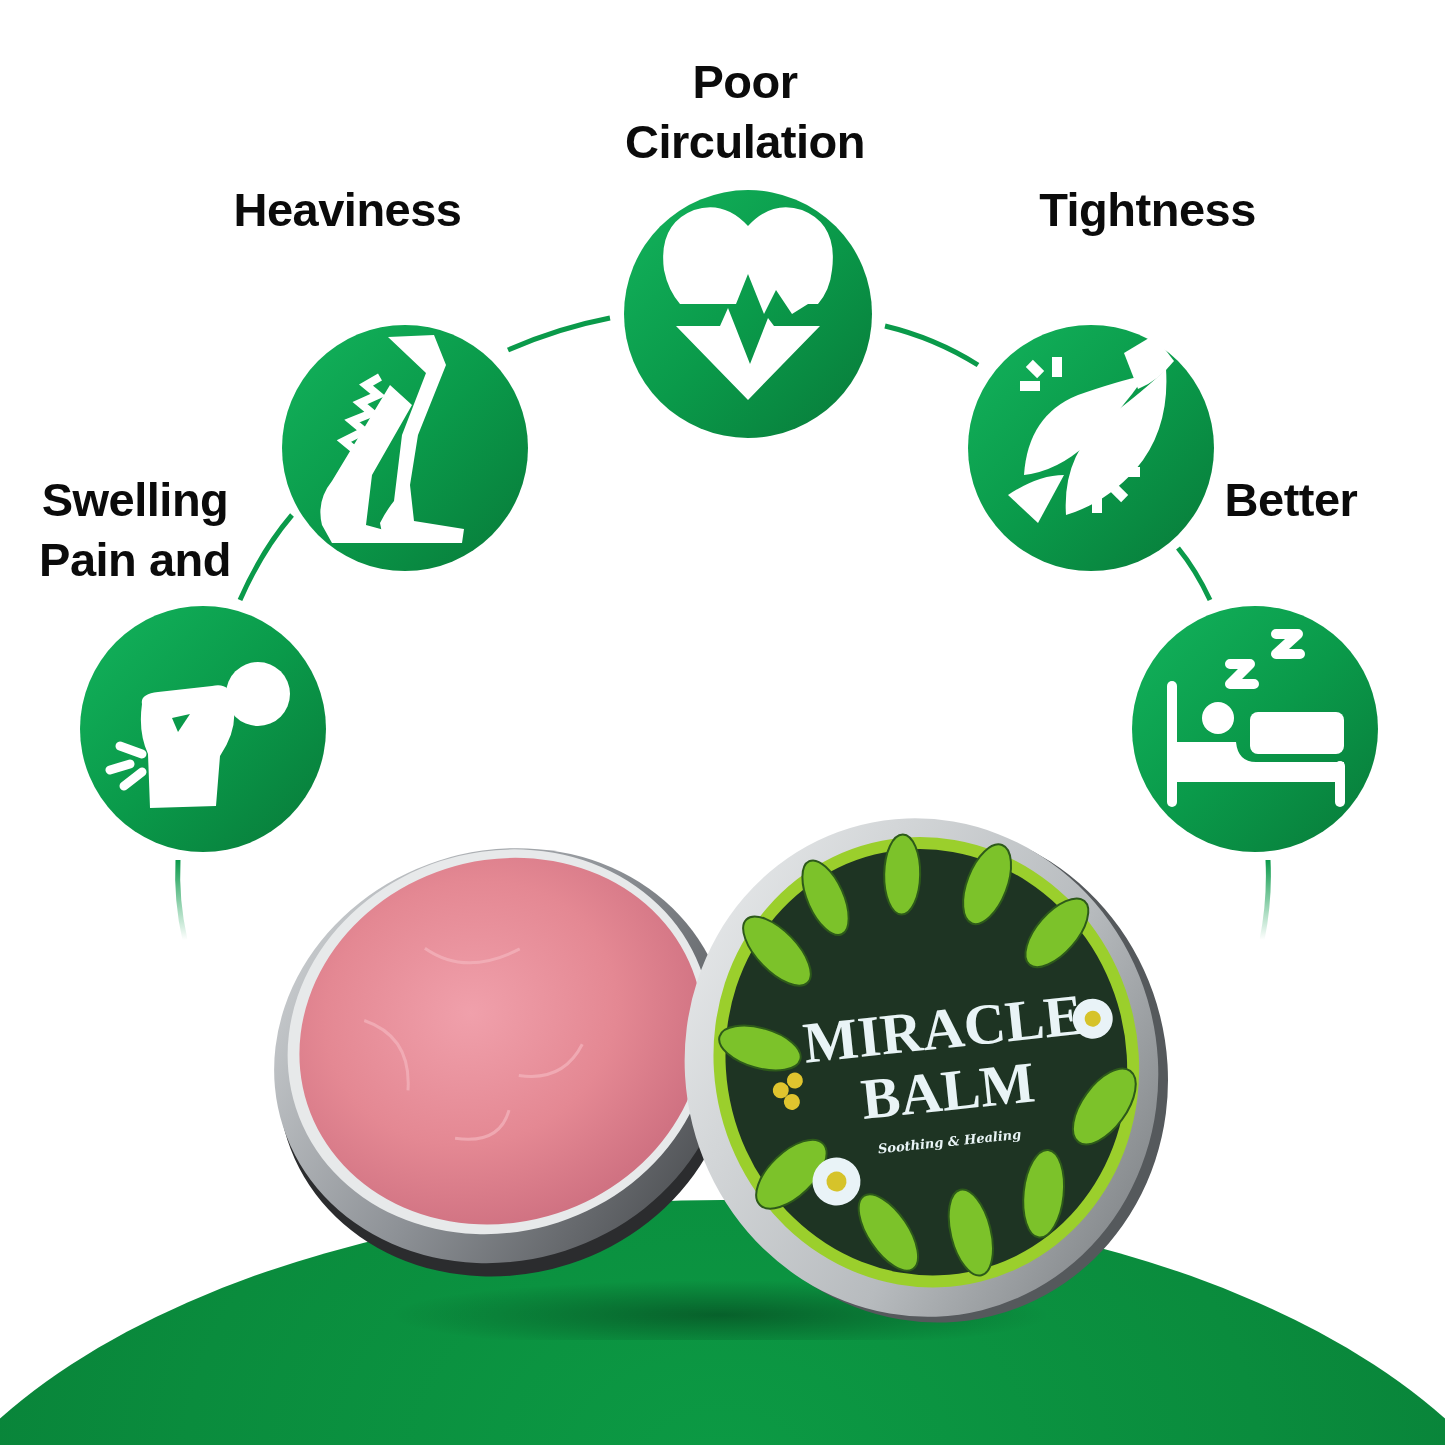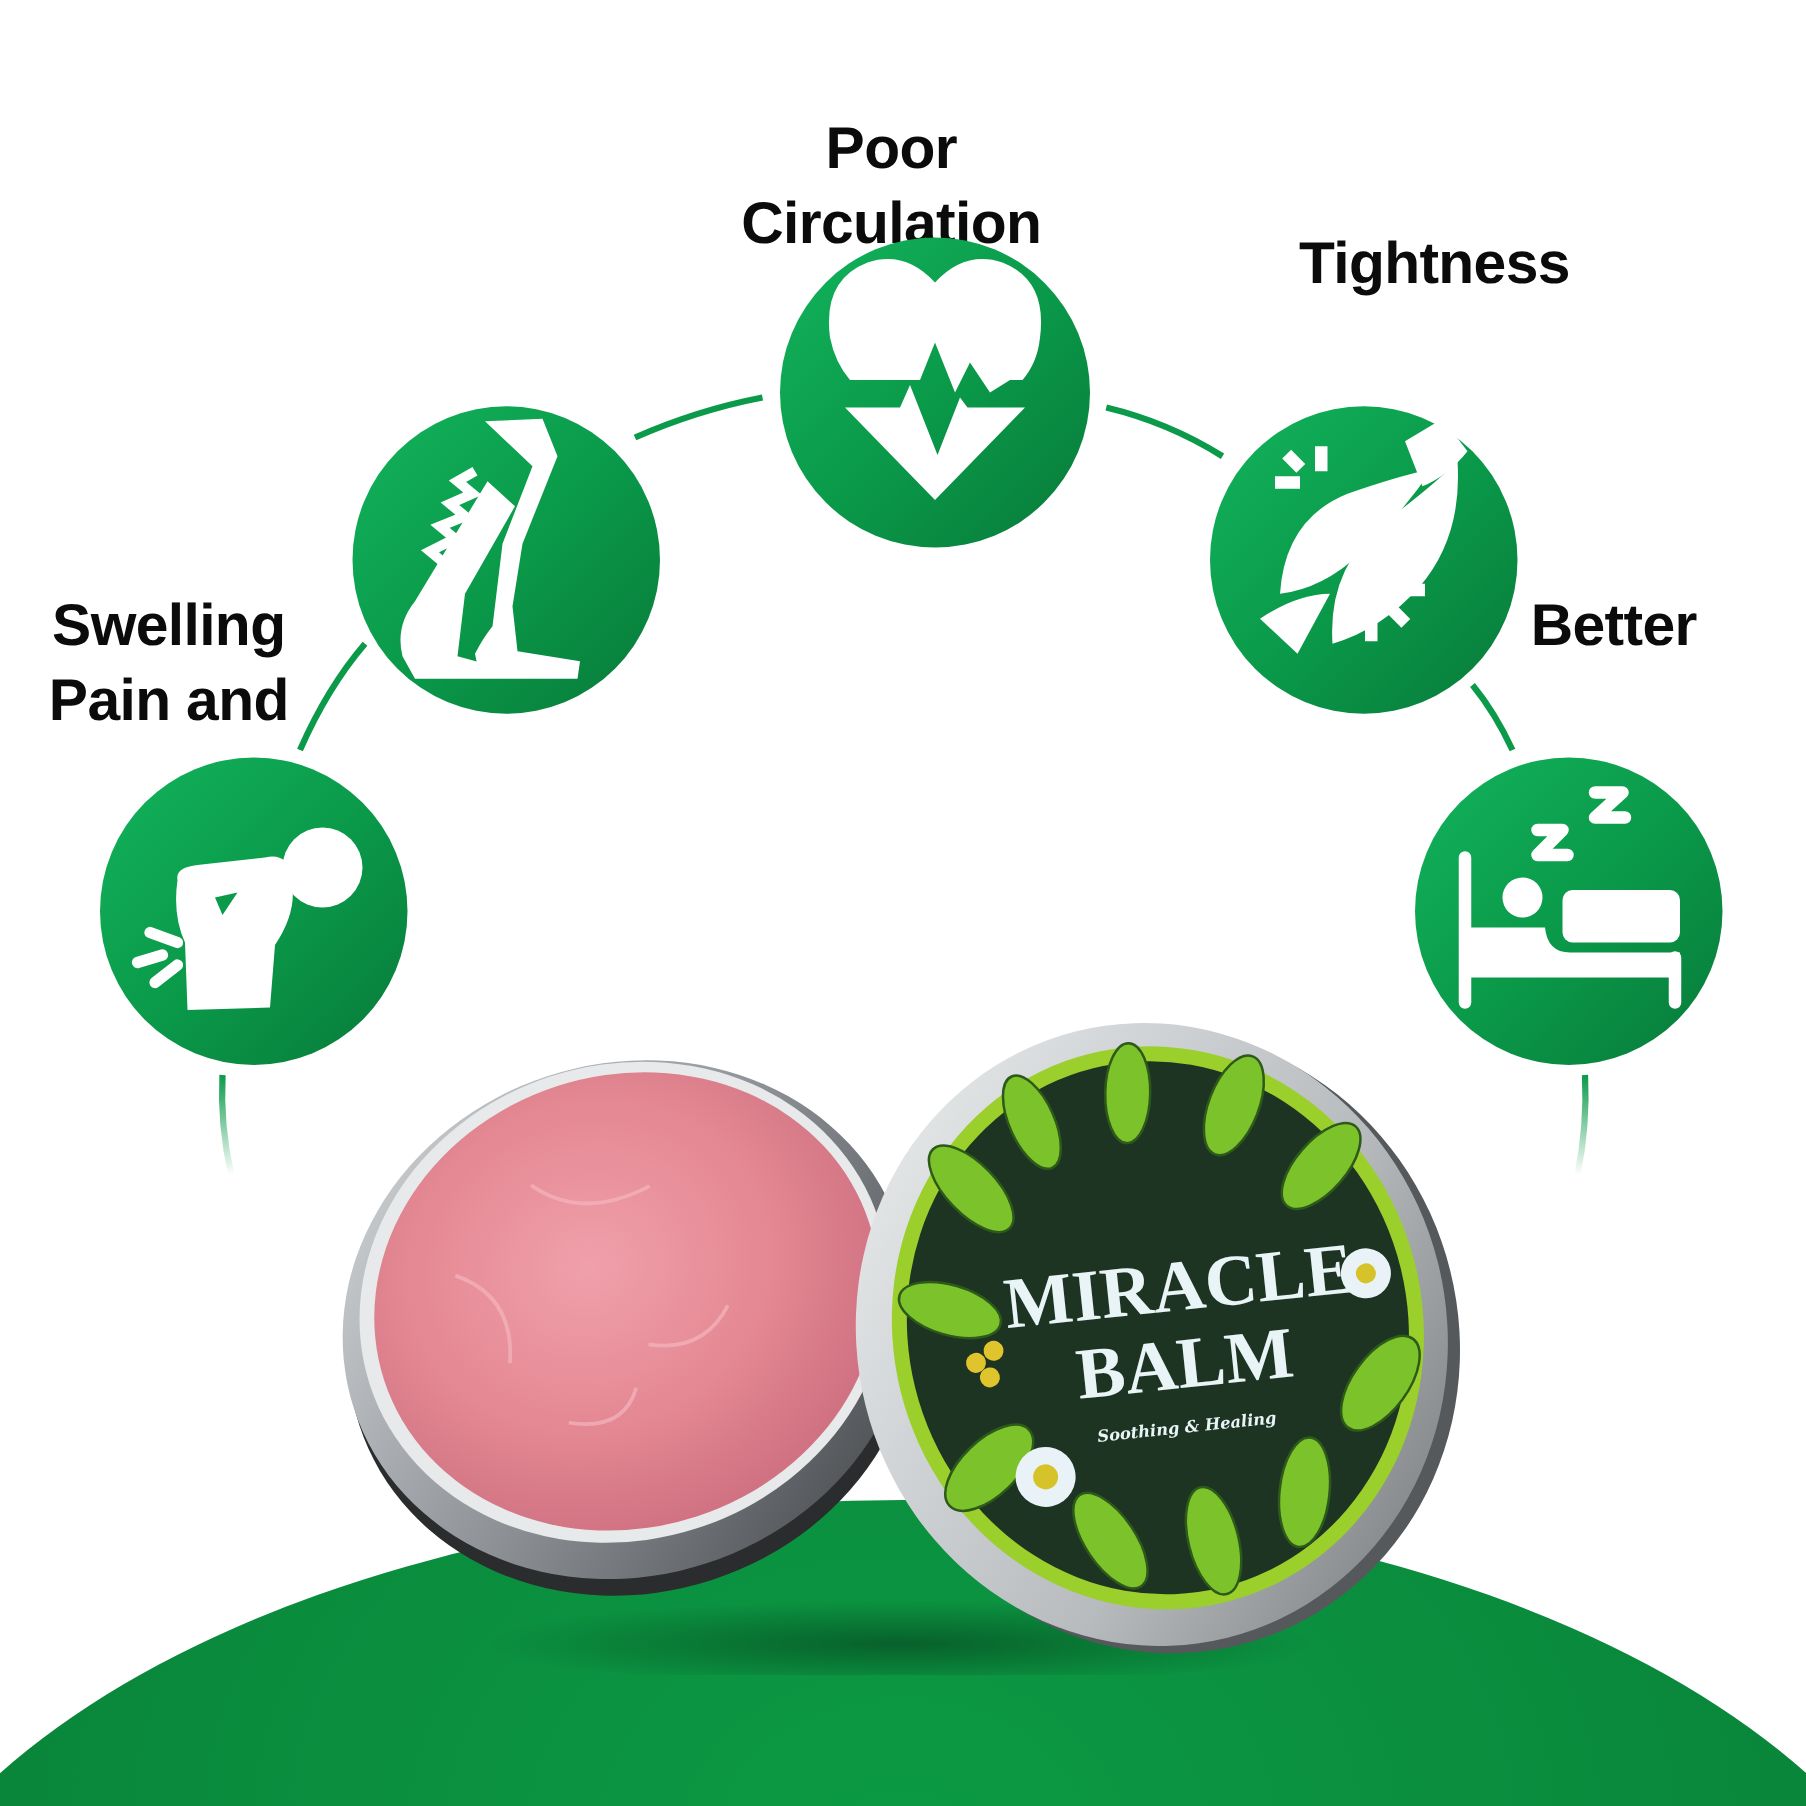--- a/index.html
+++ b/index.html
@@ -31,22 +31,23 @@
   </g>
   <path d="M178 860 Q176 900 185 940" stroke="url(#fadeL)" stroke-width="5" fill="none"></path>
   <path d="M1268 860 Q1270 900 1262 940" stroke="url(#fadeL)" stroke-width="5" fill="none"></path>
 </svg>
 
 <div class="label" style="left:20px;top:470px;width:230px;">
   <div>Swelling</div>
   <div>Pain and</div>
 </div>
 <div class="label" style="left:215px;top:180px;width:265px;">
+  <div>Heaviness</div>
 </div>
-<div class="label" style="left:568px;top:52px;width:290px;margin-top:36px;">
+<div class="label" style="left:600px;top:52px;width:290px;">
   <div>Poor</div>
   <div>Circulation</div>
 </div>
 <div class="label" style="left:1020px;top:180px;width:255px;">
   <div>Tightness</div>
 </div>
 <div class="label" style="left:1206px;top:470px;width:170px;">
   <div>Better</div>
 </div>
 

